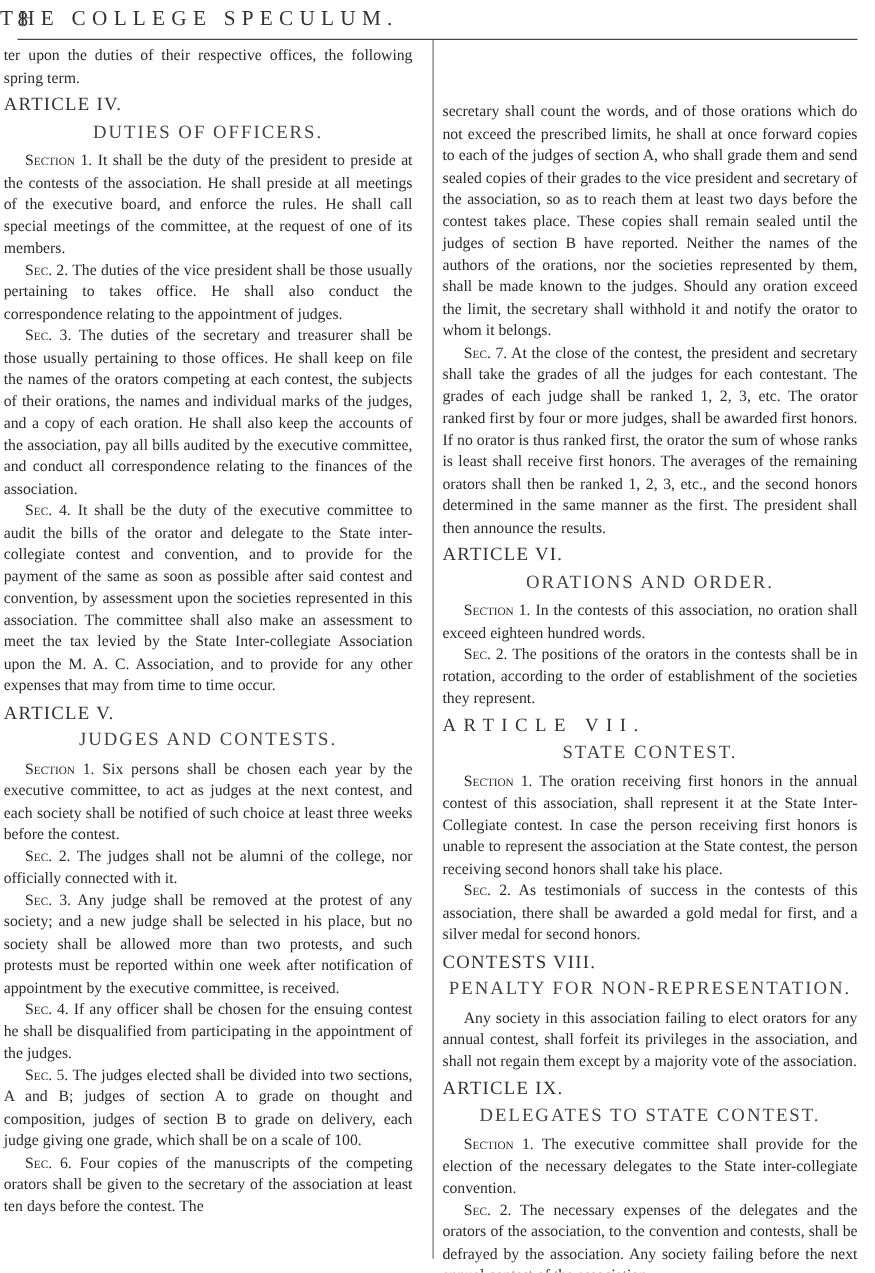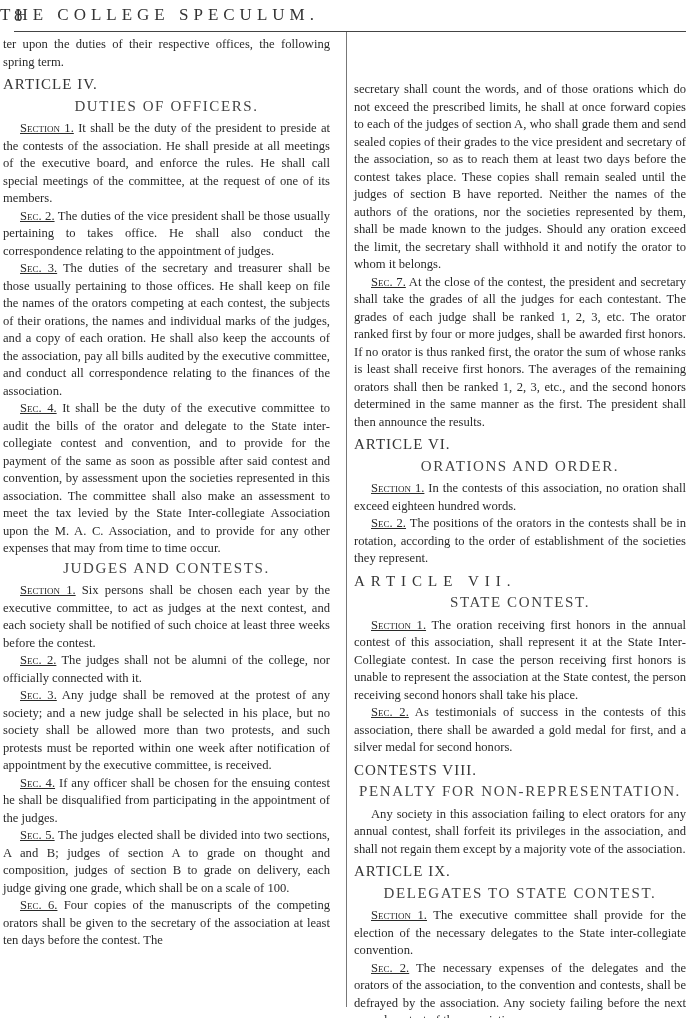--- a/index.html
+++ b/index.html
@@ -12,21 +12,21 @@
   .rule { position:absolute; left:14px; right:14px; top:31px; border-top:1.5px solid #444; }
   .col { position:absolute; top:36px; font-size:12.6px; line-height:17.5px; text-align:justify; hyphens:none; }
   .col-left { left:3px; width:327px; }
   .col-right { left:354px; width:332px;margin-top:45px; }
   .divider { position:absolute; left:346px; top:32px; height:975px; border-left:1px solid #777; }
   .art { font-size:15px; letter-spacing:1px; margin:5px 0 4px 0; color:#333; }
   .art.wide { letter-spacing:6px; }
   .sub { text-align:center; font-size:15px; letter-spacing:1.6px; text-transform:uppercase; margin:2px 0 5px 0; color:#444; }
   p { margin:0; text-indent:17px; }
   p.cont { text-indent:0; }
-  .sc { font-variant:small-caps;text-decoration:underline; }
+  .sc { font-variant:small-caps; }
 </style>
 </head>
 <body>
 
 <div class="header">
   <span class="page-num">8</span>
   <div class="running-title">THE COLLEGE SPECULUM.</div>
   <div class="rule"></div>
 </div>
 
@@ -35,20 +35,21 @@
 <div class="col col-left">
   <p class="cont">ter upon the duties of their respective offices, the following spring term.</p>
 
   <div class="art">ARTICLE IV.</div>
   <div class="sub">DUTIES OF OFFICERS.</div>
   <p><span class="sc">Section 1.</span> <span>It shall be the duty of the president to preside at the contests of the association. He shall preside at all meetings of the executive board, and enforce the rules. He shall call special meetings of the committee, at the request of one of its members.</span></p>
   <p><span class="sc">Sec. 2.</span> <span>The duties of the vice president shall be those usually pertaining to takes office. He shall also conduct the correspondence relating to the appointment of judges.</span></p>
   <p><span class="sc">Sec. 3.</span> <span>The duties of the secretary and treasurer shall be those usually pertaining to those offices. He shall keep on file the names of the orators competing at each contest, the subjects of their orations, the names and individual marks of the judges, and a copy of each oration. He shall also keep the accounts of the association, pay all bills audited by the executive committee, and conduct all correspondence relating to the finances of the association.</span></p>
   <p><span class="sc">Sec. 4.</span> <span>It shall be the duty of the executive committee to audit the bills of the orator and delegate to the State inter-collegiate contest and convention, and to provide for the payment of the same as soon as possible after said contest and convention, by assessment upon the societies represented in this association. The committee shall also make an assessment to meet the tax levied by the State Inter-collegiate Association upon the M. A. C. Association, and to provide for any other expenses that may from time to time occur.</span></p>
 
+  <div class="art">ARTICLE V.</div>
   <div class="sub">JUDGES AND CONTESTS.</div>
   <p><span class="sc">Section 1.</span> <span>Six persons shall be chosen each year by the executive committee, to act as judges at the next contest, and each society shall be notified of such choice at least three weeks before the contest.</span></p>
   <p><span class="sc">Sec. 2.</span> <span>The judges shall not be alumni of the college, nor officially connected with it.</span></p>
   <p><span class="sc">Sec. 3.</span> <span>Any judge shall be removed at the protest of any society; and a new judge shall be selected in his place, but no society shall be allowed more than two protests, and such protests must be reported within one week after notification of appointment by the executive committee, is received.</span></p>
   <p><span class="sc">Sec. 4.</span> <span>If any officer shall be chosen for the ensuing contest he shall be disqualified from participating in the appointment of the judges.</span></p>
   <p><span class="sc">Sec. 5.</span> <span>The judges elected shall be divided into two sections, A and B; judges of section A to grade on thought and composition, judges of section B to grade on delivery, each judge giving one grade, which shall be on a scale of 100.</span></p>
   <p><span class="sc">Sec. 6.</span> <span>Four copies of the manuscripts of the competing orators shall be given to the secretary of the association at least ten days before the contest. The</span></p>
 </div>
 
 <div class="col col-right">

